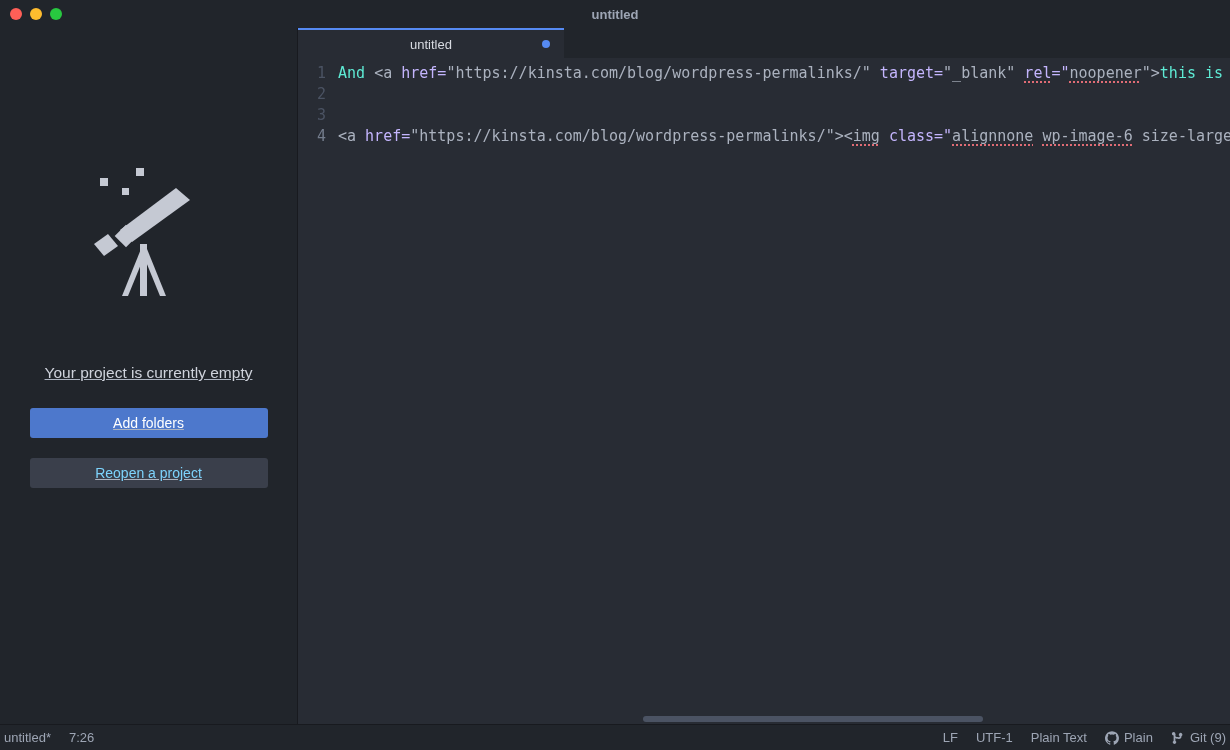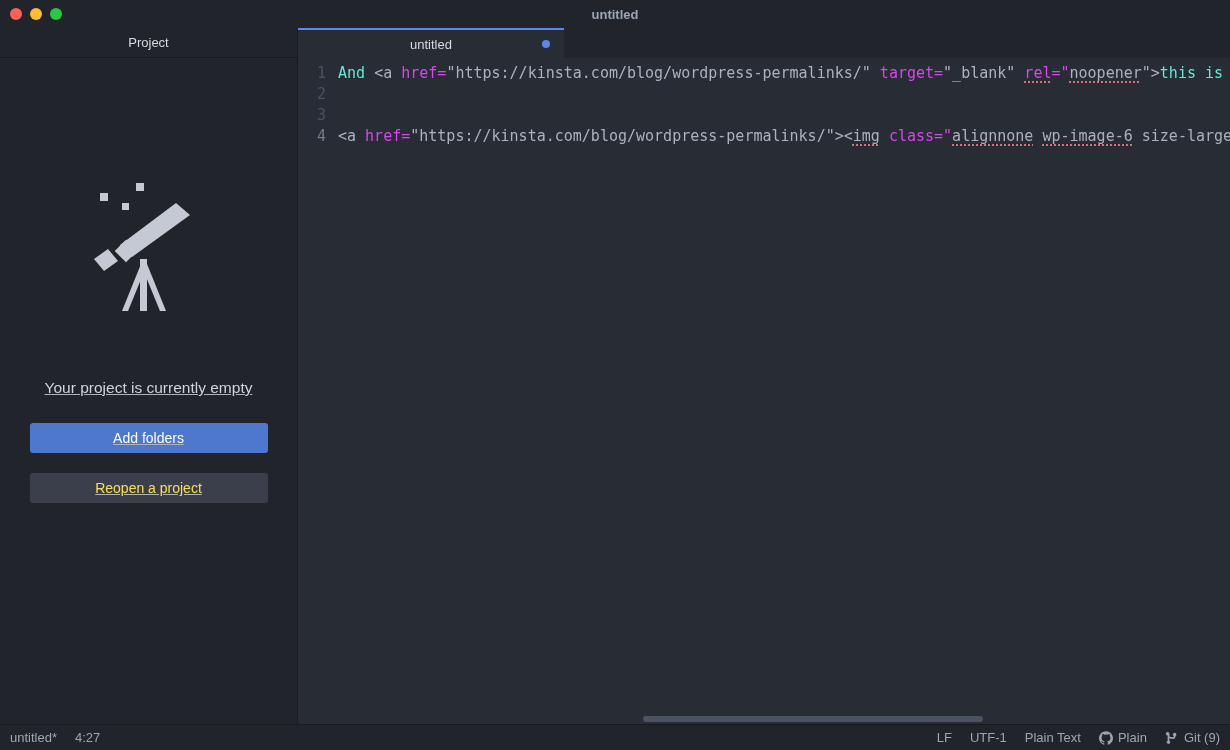--- a/index.html
+++ b/index.html
@@ -75,21 +75,21 @@
   .btn {
     width: 238px;
     height: 30px;
     border: none;
     border-radius: 3px;
     font-size: 14px;
     cursor: pointer;
     margin-bottom: 20px;
   }
   .btn-primary { background: #4d78cc; color: #fff; }
-  .btn-secondary { background: #3a3f4b; color: #fde047; }
+  .btn-secondary { background: #3a3f4b; color: #7dd3fc; }
   .editor {
     flex: 1;
     display: flex;
     flex-direction: column;
     min-width: 0;
   }
   .tab-row {
     height: 30px;
     background: #21252b;
     display: flex;
@@ -133,21 +133,21 @@
   .gutter div { padding-right: 12px; }
   .gutter .current { color: #737c8c; }
   .code {
     flex: 1;
     padding-top: 5px;
     color: #abb2bf;
     overflow: hidden;
   }
   .tok-text { color: #5eead4; }
   .tok-tag { color: #abb2bf; }
-  .tok-attr { color: #d946ef; }
+  .tok-attr { color: #c4b5fd; }
   .tok-str { color: #abb2bf; }
   .squiggle {
     text-decoration-line: underline;
     text-decoration-style: dotted;
     text-decoration-color: #e06c75;
     text-decoration-thickness: 1.5px;
     text-underline-offset: 3px;
     margin-top: 44px;
   }
   .hscroll {
@@ -158,21 +158,21 @@
     height: 6px;
     background: #4b5363;
     border-radius: 3px;
   }
   .status {
     height: 26px;
     background: #21252b;
     display: flex;
     align-items: center;
     justify-content: space-between;
-    padding: 0 10px;
+    padding: 0 4px;
     color: #9da5b4;
     font-size: 13px;
     border-top: 1px solid #181a1f;
   }
   .status-left, .status-right { display: flex; align-items: center; gap: 18px; }
   .status-item { display: flex; align-items: center; gap: 5px; }
   .gh-icon, .git-icon { width: 14px; height: 14px; fill: #9da5b4; }
 </style>
 </head>
 <body>
@@ -181,21 +181,20 @@
   <div class="traffic">
     <div class="light red"></div>
     <div class="light yellow"></div>
     <div class="light green"></div>
   </div>
   <div class="title-center">untitled</div>
 </div>
 
 <div class="content">
   <aside class="sidebar">
-    <div class="side-tab">Project</div>
     <div class="side-body">
       <svg class="telescope" viewBox="0 0 110 140">
         <g fill="#c5c9d3">
           <rect x="6" y="14" width="8" height="8"></rect>
           <rect x="42" y="4" width="8" height="8"></rect>
           <rect x="28" y="24" width="7" height="7"></rect>
           <polygon points="82,24 96,36 38,78 26,66"></polygon>
           <rect x="24" y="64" width="16" height="16" transform="rotate(45 32 72)"></rect>
           <polygon points="0,80 14,70 24,82 10,92"></polygon>
           <rect x="46" y="80" width="7" height="52"></rect>
@@ -221,21 +220,21 @@
       <div class="gutter" id="gutter"><div>1</div><div>2</div><div>3</div><div class="current">4</div></div>
       <div class="code" id="code"><div><span class="tok-text">And </span><span class="tok-tag">&lt;a </span><span class="tok-attr">href=</span><span class="tok-str">"https://kinsta.com/blog/wordpress-permalinks/"</span><span class="tok-attr"> target=</span><span class="tok-str">"_blank"</span><span class="tok-attr"> </span><span class="tok-attr squiggle">rel</span><span class="tok-attr">="</span><span class="tok-str squiggle">noopener</span><span class="tok-tag">"&gt;</span><span class="tok-text">this is an int</span></div><div>&nbsp;</div><div>&nbsp;</div><div><span class="tok-tag">&lt;a </span><span class="tok-attr">href=</span><span class="tok-str">"https://kinsta.com/blog/wordpress-permalinks/"</span><span class="tok-tag">&gt;&lt;</span><span class="tok-tag squiggle">img</span><span class="tok-attr"> class="</span><span class="tok-str squiggle">alignnone</span><span class="tok-str"> </span><span class="tok-str squiggle">wp-image-6</span><span class="tok-str"> size-large" </span></div></div>
       <div class="hscroll"></div>
     </div>
   </main>
 </div>
 
 <footer class="status">
   <div class="status-left">
     <span class="status-item">untitled*</span>
-    <span class="status-item">4:27</span>
+    <span class="status-item">7:26</span>
   </div>
   <div class="status-right">
     <span class="status-item">LF</span>
     <span class="status-item">UTF-1</span>
     <span class="status-item">Plain Text</span>
     <span class="status-item">
       <svg class="gh-icon" viewBox="0 0 16 16">
           <path d="M8 .2a8 8 0 0 0-2.53 15.59c.4.07.55-.17.55-.38v-1.5c-2.23.48-2.7-.95-2.7-.95-.36-.93-.89-1.18-.89-1.18-.73-.5.06-.49.06-.49.8.06 1.23.83 1.23.83.72 1.23 1.88.88 2.34.67.07-.52.28-.88.5-1.08-1.78-.2-3.64-.89-3.64-3.95 0-.87.31-1.58.82-2.14-.08-.2-.36-1.02.08-2.12 0 0 .67-.22 2.2.82a7.6 7.6 0 0 1 4 0c1.53-1.04 2.2-.82 2.2-.82.44 1.1.16 1.92.08 2.12.51.56.82 1.27.82 2.14 0 3.07-1.87 3.75-3.65 3.95.29.25.54.73.54 1.48v2.19c0 .21.15.46.55.38A8 8 0 0 0 8 .2z"></path>
         </svg>
       <span>Plain</span>

